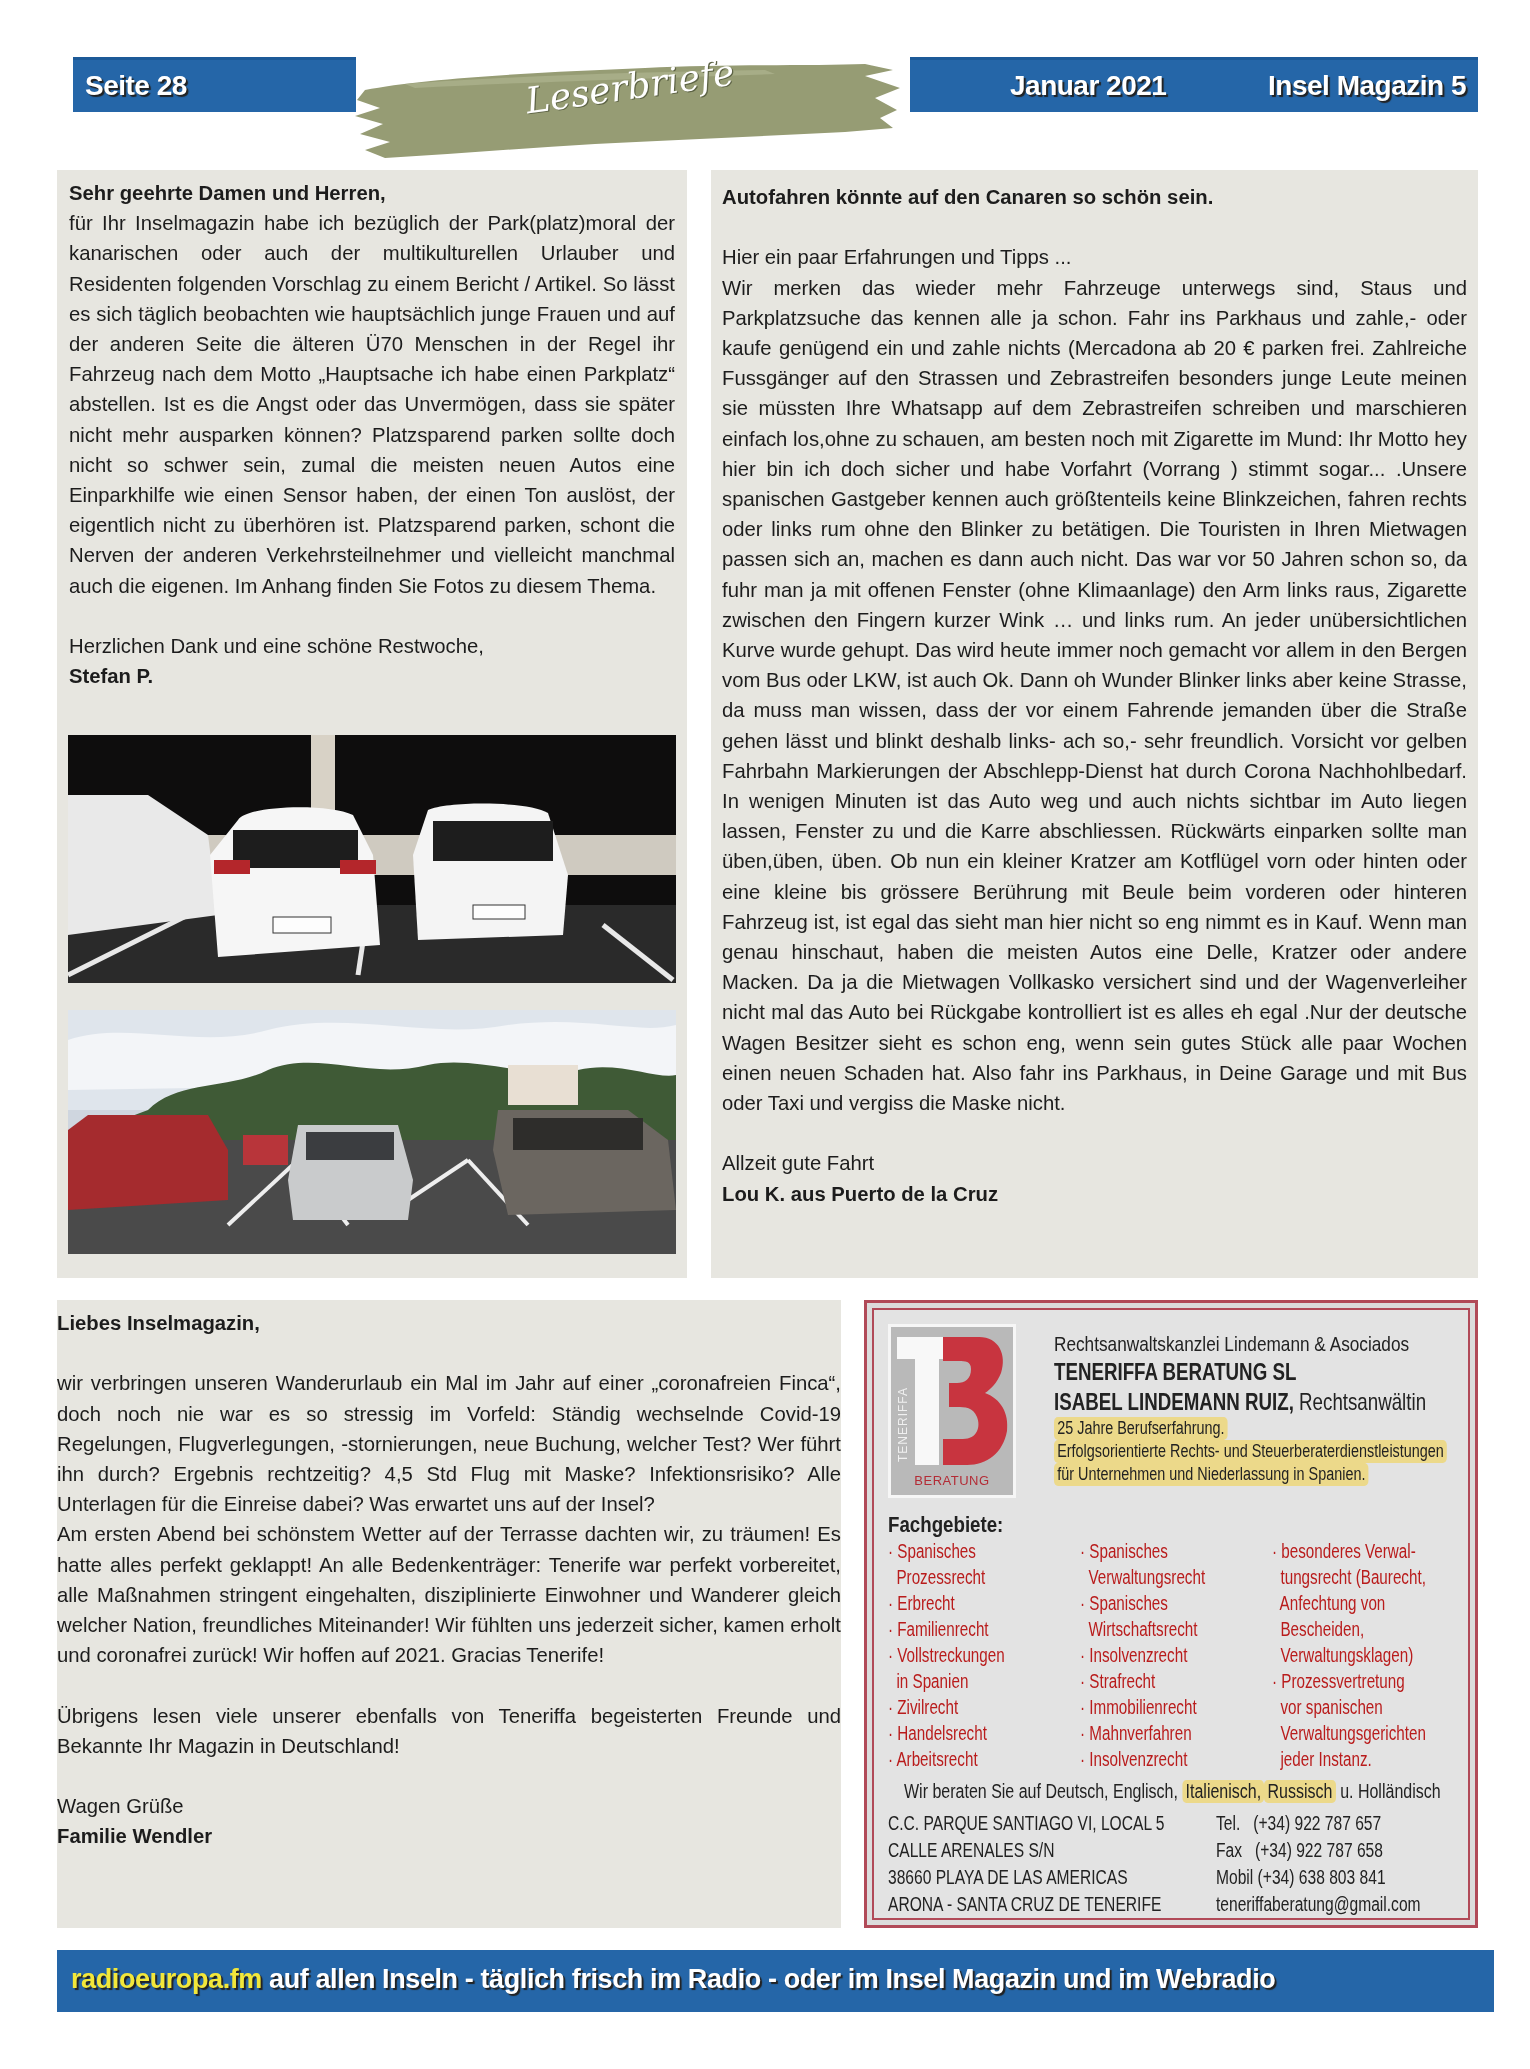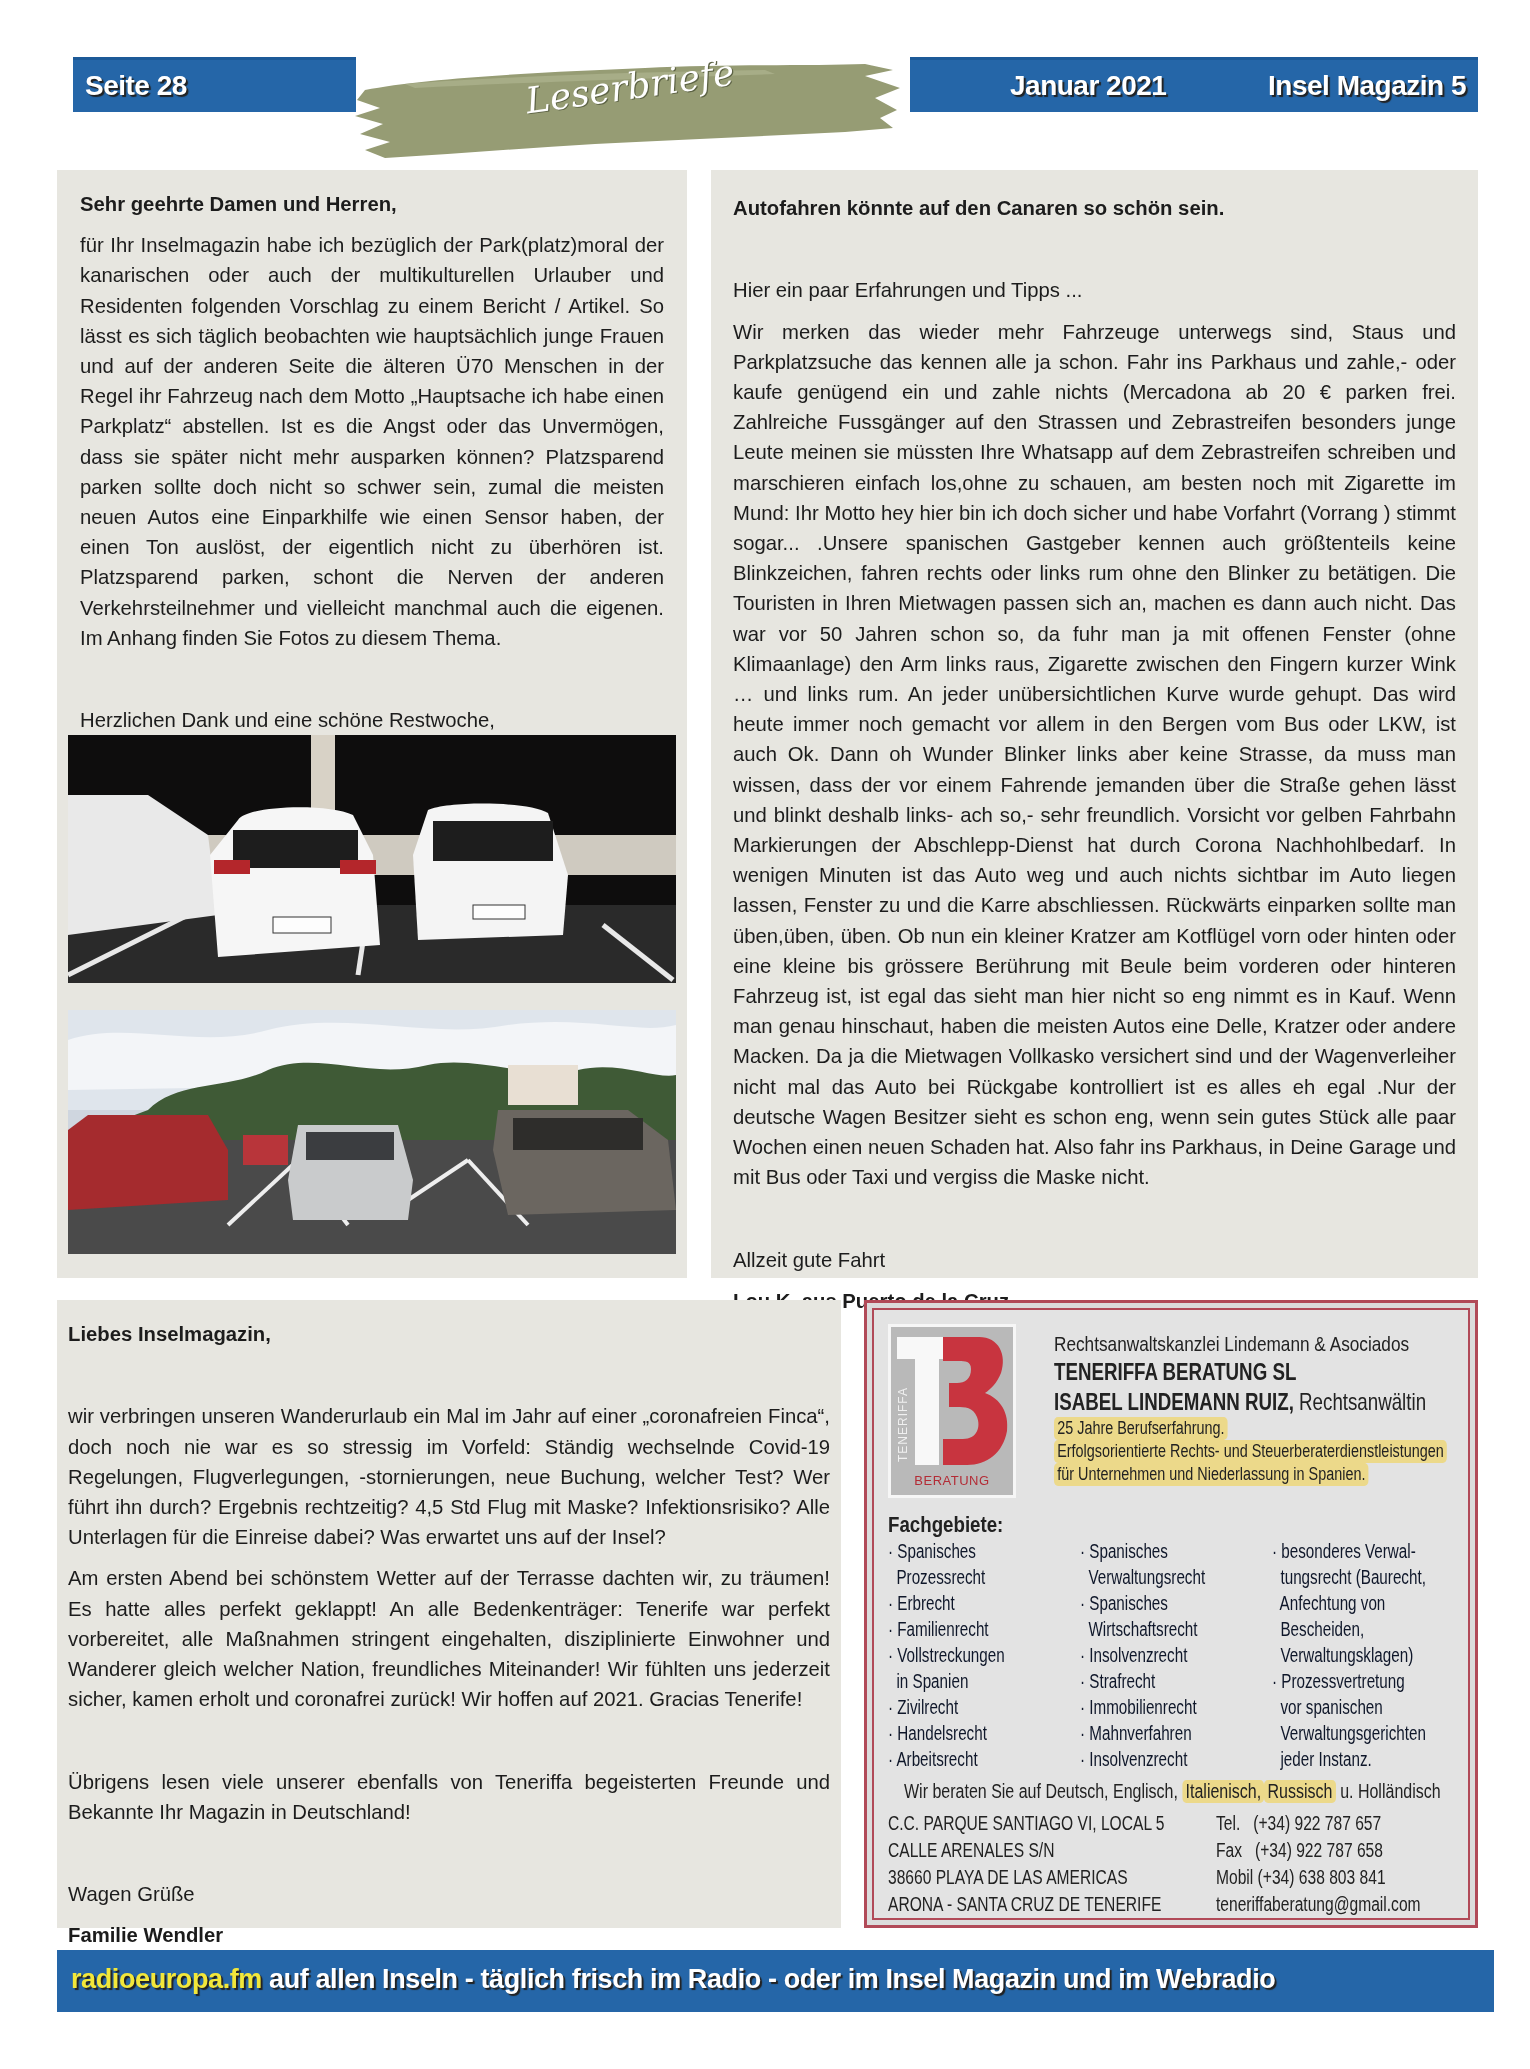--- a/index.html
+++ b/index.html
@@ -22,21 +22,21 @@
   .brush-title { position: absolute; left: 520px; top: 66px; width: 220px; text-align: center;
                  font-family: "DejaVu Serif", serif; font-style: italic; font-size: 36px;
                  color: #fff; transform: rotate(-8deg); text-shadow: 1px 1px 0 #5d6345; }
 
   
   .box { position: absolute; background: #e7e6e0; box-sizing: border-box; }
   .box1 { left: 57px; top: 170px; width: 630px; height: 1108px; padding: 8px 12px; }
   .box2 { left: 711px; top: 170px; width: 767px; height: 1108px; padding: 12px 11px; }
   .box3 { left: 57px; top: 1300px; width: 784px; height: 628px; padding: 8px 0; }
 
-  .txt { font-size: 20.3px; line-height: 30.2px; text-align: justify; margin: 11px;
+  .txt { font-size: 20.3px; line-height: 30.2px; text-align: justify; margin: 0;
          font-family: "Liberation Sans", sans-serif; }
   .bold { font-weight: bold; }
   .gap { height: 30.2px; }
 
   .photo { position: absolute; left: 68px; width: 608px; overflow: hidden; }
   .photo1 { top: 735px; height: 248px; background: #0d0c0c; }
   .photo2 { top: 1010px; height: 244px; background: #cfd6df; }
 
   
   .ad { position: absolute; left: 864px; top: 1300px; width: 614px; height: 628px;
@@ -45,21 +45,21 @@
               border: 2px solid #b14a58; background: #e3e3e3; }
   .ad * { font-family: "Liberation Sans Narrow", "Liberation Sans", sans-serif; }
   .logo { position: absolute; left: 14px; top: 14px; width: 128px; height: 174px;
           background: #b9b9b9; border: 3px solid #f6f6f6; box-sizing: border-box; }
   .ad-lines { position: absolute; left: 180px; top: 20px; right: 8px; }
   .ad-l1 { font-size: 21px; line-height: 27px; color: #222; transform: scaleX(0.82); transform-origin: left; white-space: nowrap; }
   .ad-l2 { font-size: 24px; line-height: 30px; font-weight: bold; color: #222; transform: scaleX(0.78); transform-origin: left; white-space: nowrap; }
   .ad-hl { background: #ecd98a; display: inline-block; padding: 0 4px; border-radius: 5px; }
   .ad-small { font-size: 18px; line-height: 23px; color: #222; transform: scaleX(0.80); transform-origin: left; white-space: nowrap; }
   .fach-title { position: absolute; left: 14px; top: 202px; font-size: 22px; font-weight: bold; color: #222; transform: scaleX(0.85); transform-origin: left; }
-  .fach-col { position: absolute; top: 228px; font-size: 19.5px; line-height: 26px; color: #0f172a; }
+  .fach-col { position: absolute; top: 228px; font-size: 19.5px; line-height: 26px; color: #b91c1c; }
   .fach-col .it { white-space: nowrap; transform: scaleX(0.78); transform-origin: left; }
   .fc1 { left: 14px; } .fc2 { left: 206px; } .fc3 { left: 398px; }
   .langs { position: absolute; left: 30px; top: 470px; font-size: 20px; white-space: nowrap;
            color: #222; transform: scaleX(0.80); transform-origin: left; }
   .addr { position: absolute; left: 14px; top: 500px; font-size: 20px; line-height: 27px;
           color: #222; transform: scaleX(0.78); transform-origin: left; white-space: nowrap; }
   .contact { position: absolute; left: 342px; top: 500px; font-size: 20px; line-height: 27px;
              color: #222; transform: scaleX(0.78); transform-origin: left; white-space: nowrap; }
 
   

